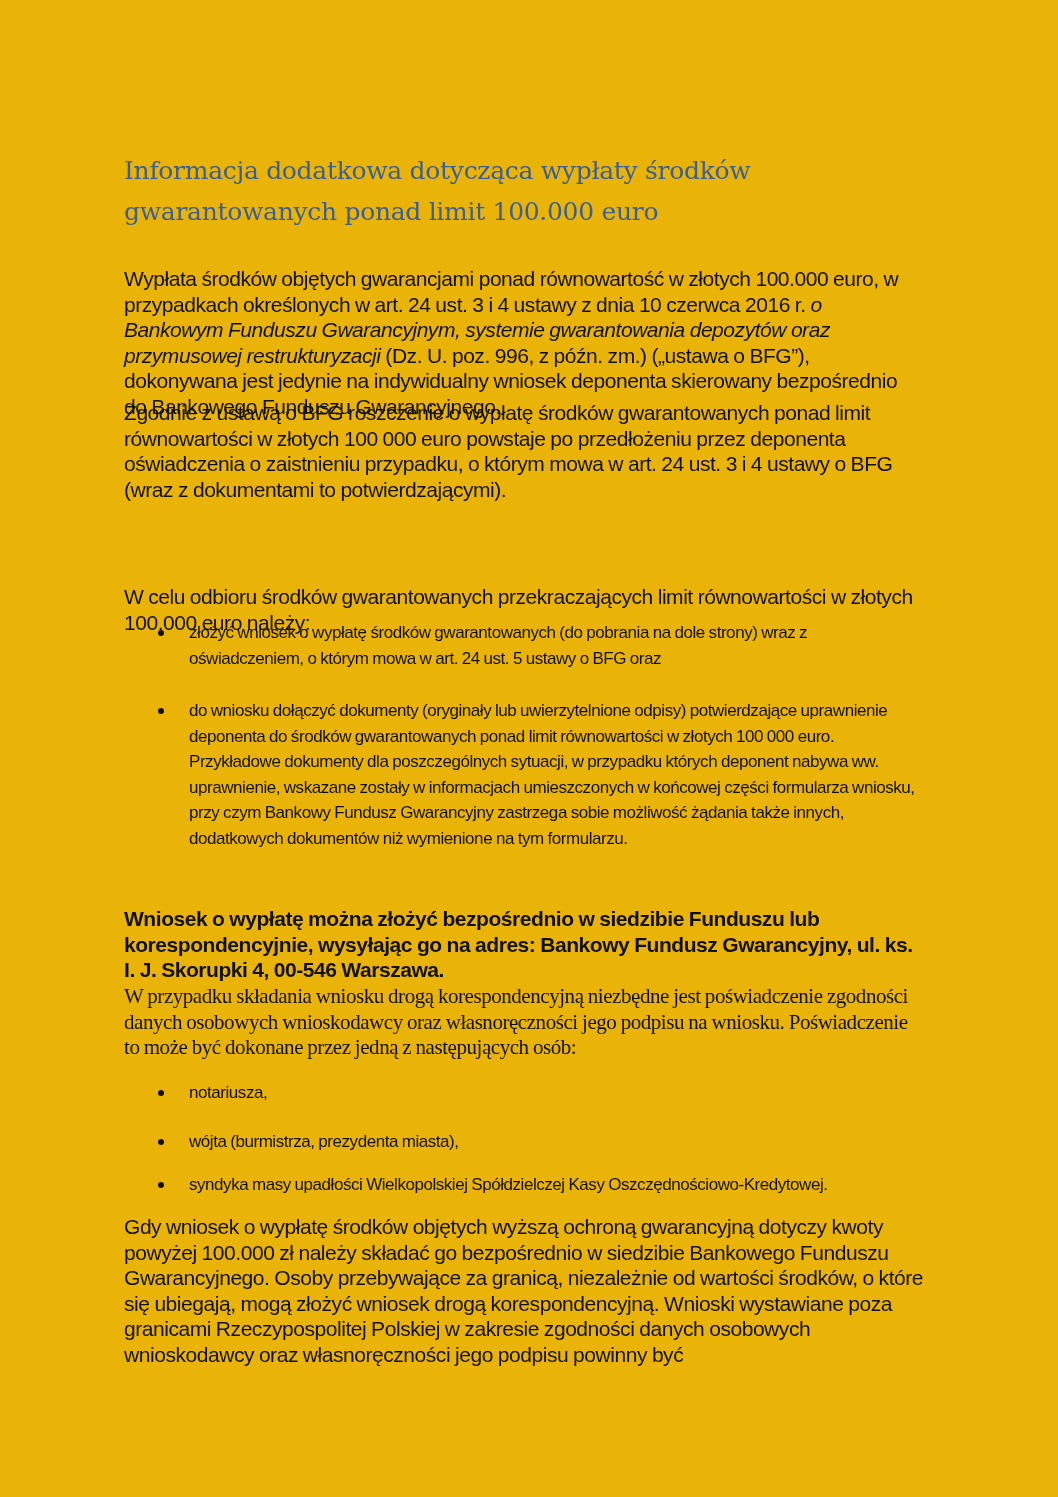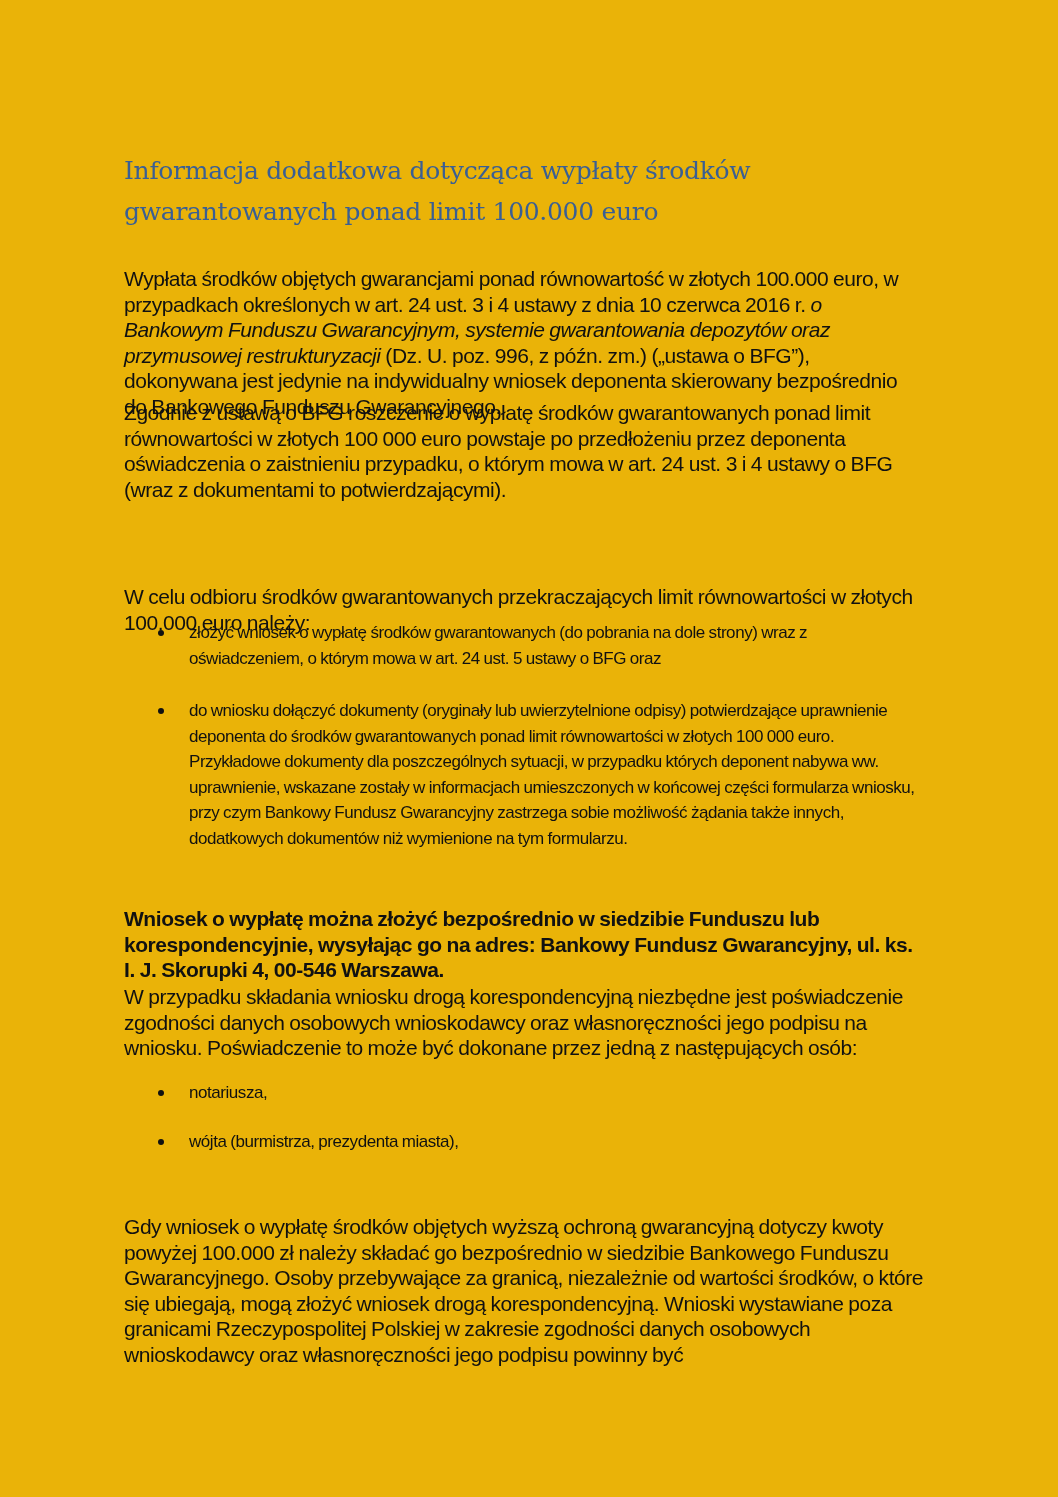--- a/index.html
+++ b/index.html
@@ -87,30 +87,36 @@
 
   <ul class="bullets" style="top:698px;">
     <li>
       <span class="bullet-dot"></span>
       <span>do wniosku dołączyć dokumenty (oryginały lub uwierzytelnione odpisy) potwierdzające uprawnienie deponenta do środków gwarantowanych ponad limit równowartości w złotych 100 000 euro. Przykładowe dokumenty dla poszczególnych sytuacji, w przypadku których deponent nabywa ww. uprawnienie, wskazane zostały w informacjach umieszczonych w końcowej części formularza wniosku, przy czym Bankowy Fundusz Gwarancyjny zastrzega sobie możliwość żądania także innych, dodatkowych dokumentów niż wymienione na tym formularzu.</span>
     </li>
   </ul>
 
   <p class="body-text p" style="top:906px;font-weight:bold;">Wniosek o wypłatę można złożyć bezpośrednio w siedzibie Funduszu lub korespondencyjnie, wysyłając go na adres: Bankowy Fundusz Gwarancyjny, ul. ks. I. J. Skorupki 4, 00-546 Warszawa.</p>
 
-  <p class="body-text p" style="top:984px;">W przypadku składania wniosku drogą korespondencyjną niezbędne jest poświadczenie zgodności danych osobowych wnioskodawcy oraz własnoręczności jego podpisu na wniosku. Poświadczenie to może być dokonane przez jedną z następujących osób:</p>
+  <p class="body-text p" style="top:984px;font-family:Liberation Serif, serif;">W przypadku składania wniosku drogą korespondencyjną niezbędne jest poświadczenie zgodności danych osobowych wnioskodawcy oraz własnoręczności jego podpisu na wniosku. Poświadczenie to może być dokonane przez jedną z następujących osób:</p>
 
   <ul class="bullets" style="top:1080px;">
     <li>
       <span class="bullet-dot"></span>
       <span>notariusza,</span>
     </li>
   </ul>
   <ul class="bullets" style="top:1129px;">
     <li>
       <span class="bullet-dot"></span>
       <span>wójta (burmistrza, prezydenta miasta),</span>
     </li>
   </ul>
+  <ul class="bullets" style="top:1172px;">
+    <li>
+      <span class="bullet-dot"></span>
+      <span>syndyka masy upadłości Wielkopolskiej Spółdzielczej Kasy Oszczędnościowo-Kredytowej.</span>
+    </li>
+  </ul>
 
   <p class="body-text p" style="top:1214px;">Gdy wniosek o wypłatę środków objętych wyższą ochroną gwarancyjną dotyczy kwoty powyżej 100.000 zł należy składać go bezpośrednio w siedzibie Bankowego Funduszu Gwarancyjnego. Osoby przebywające za granicą, niezależnie od wartości środków, o które się ubiegają, mogą złożyć wniosek drogą korespondencyjną. Wnioski wystawiane poza granicami Rzeczypospolitej Polskiej w zakresie zgodności danych osobowych wnioskodawcy oraz własnoręczności jego podpisu powinny być</p>
 
 </div>
 
 </body></html>

